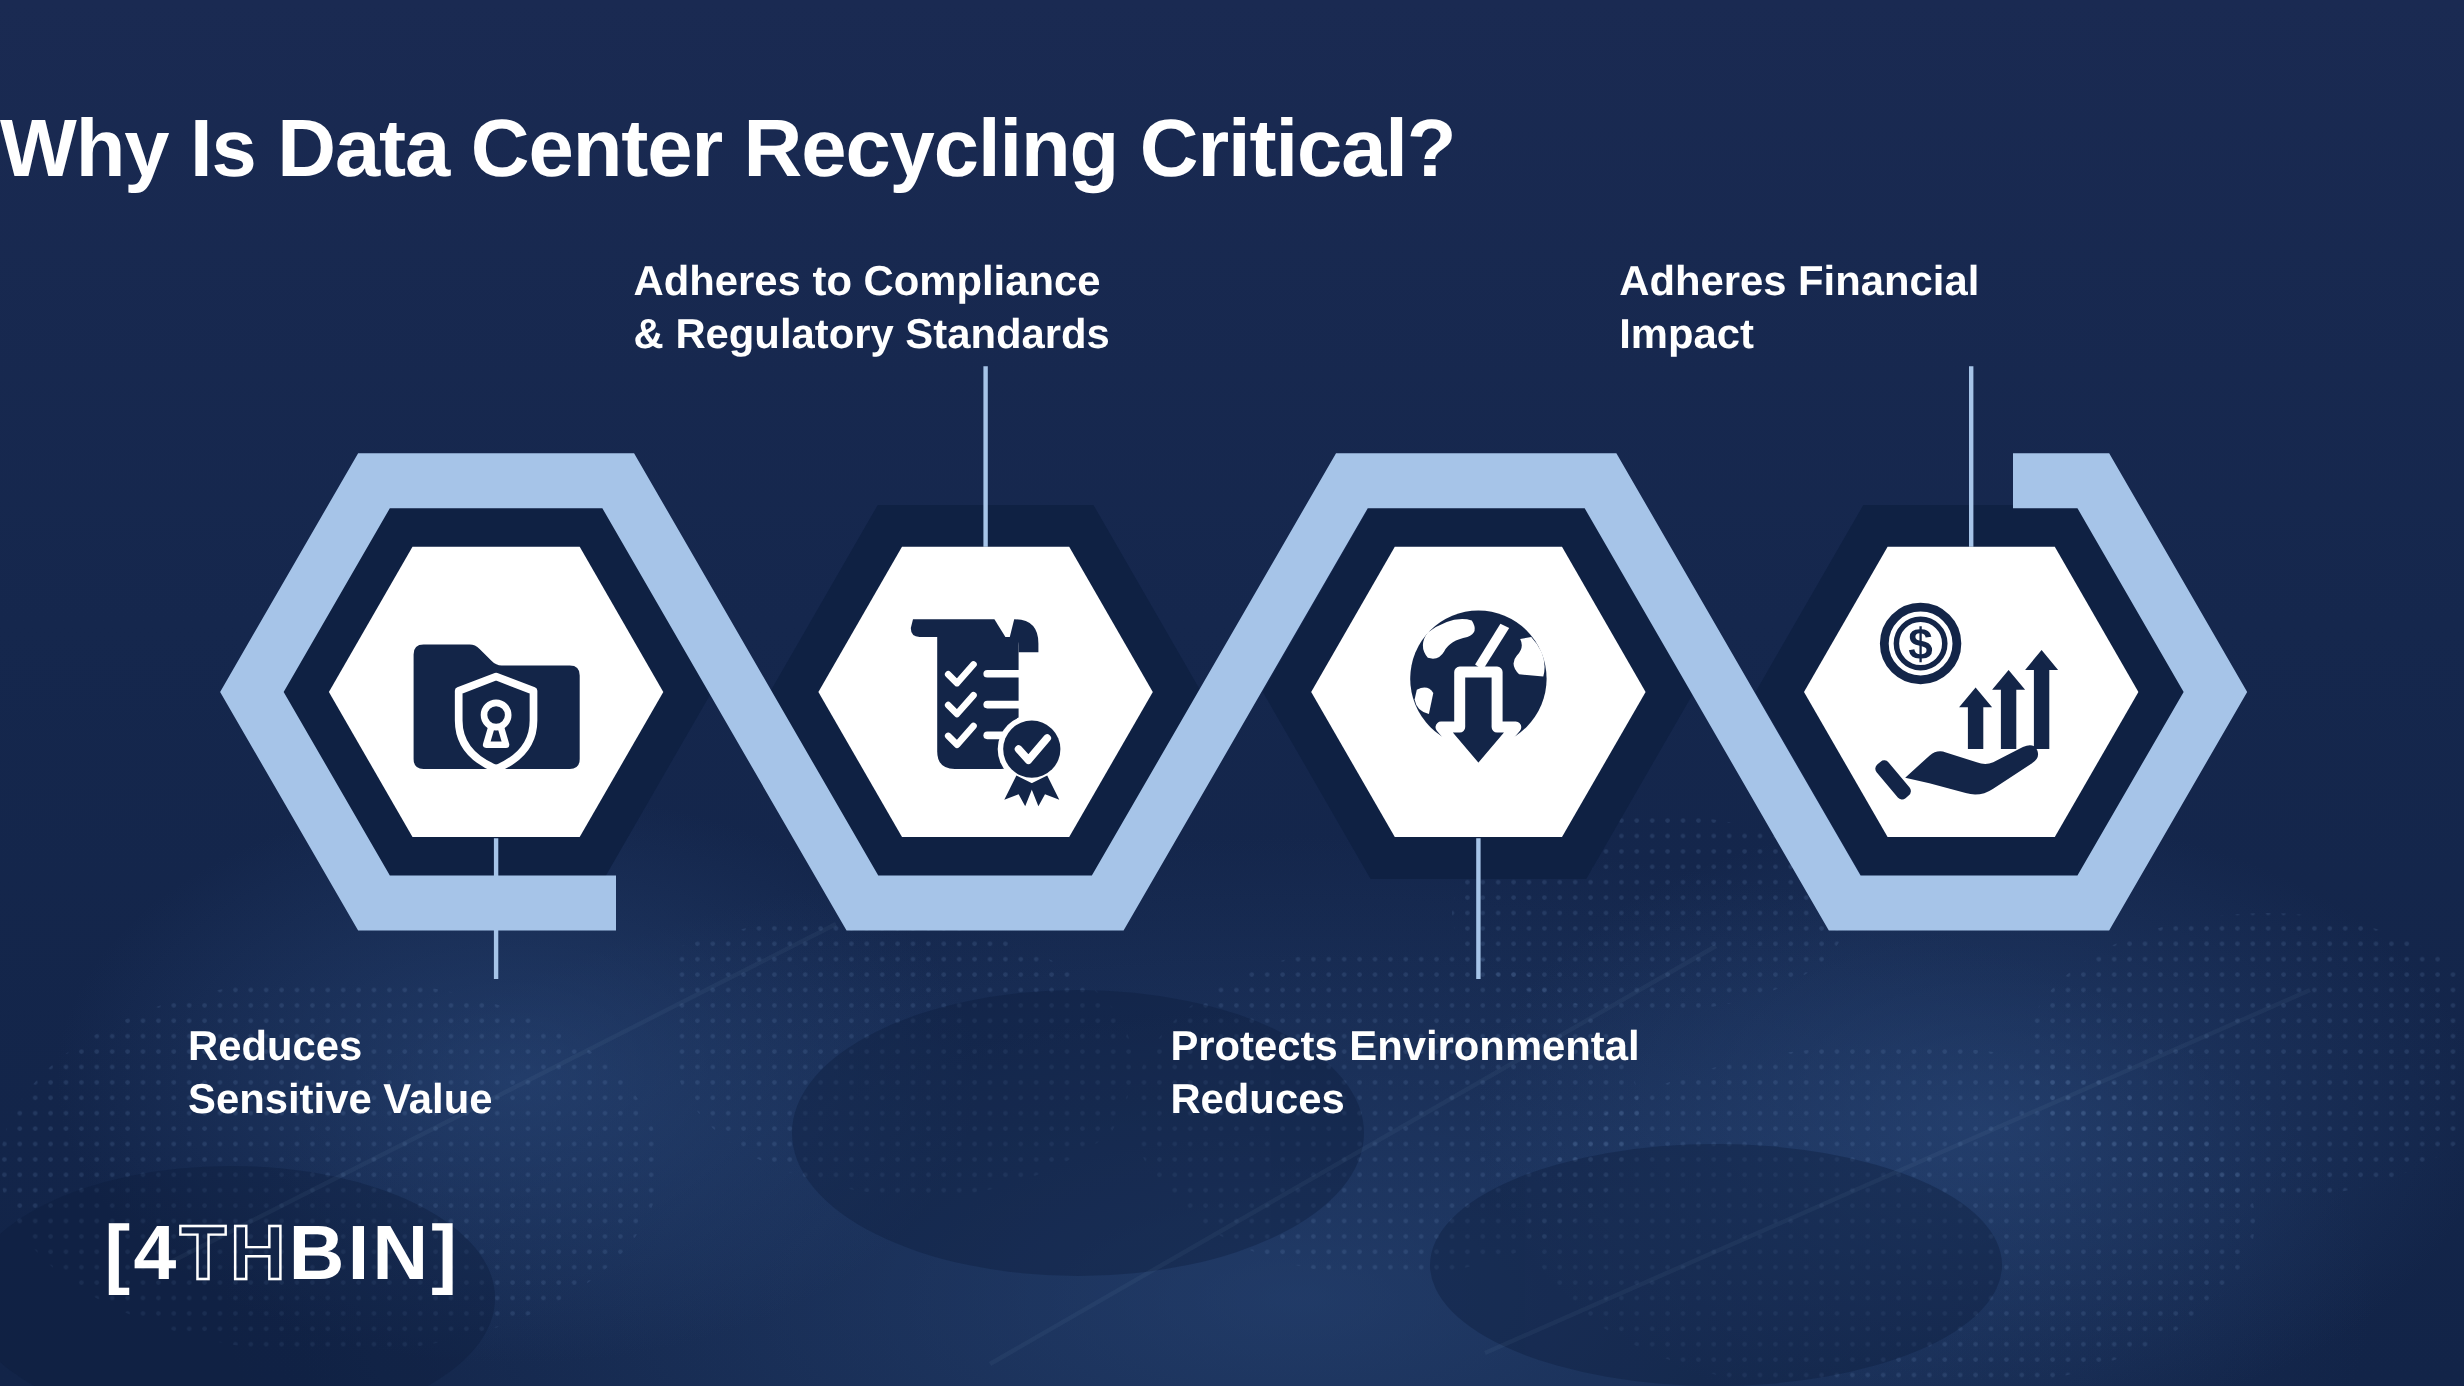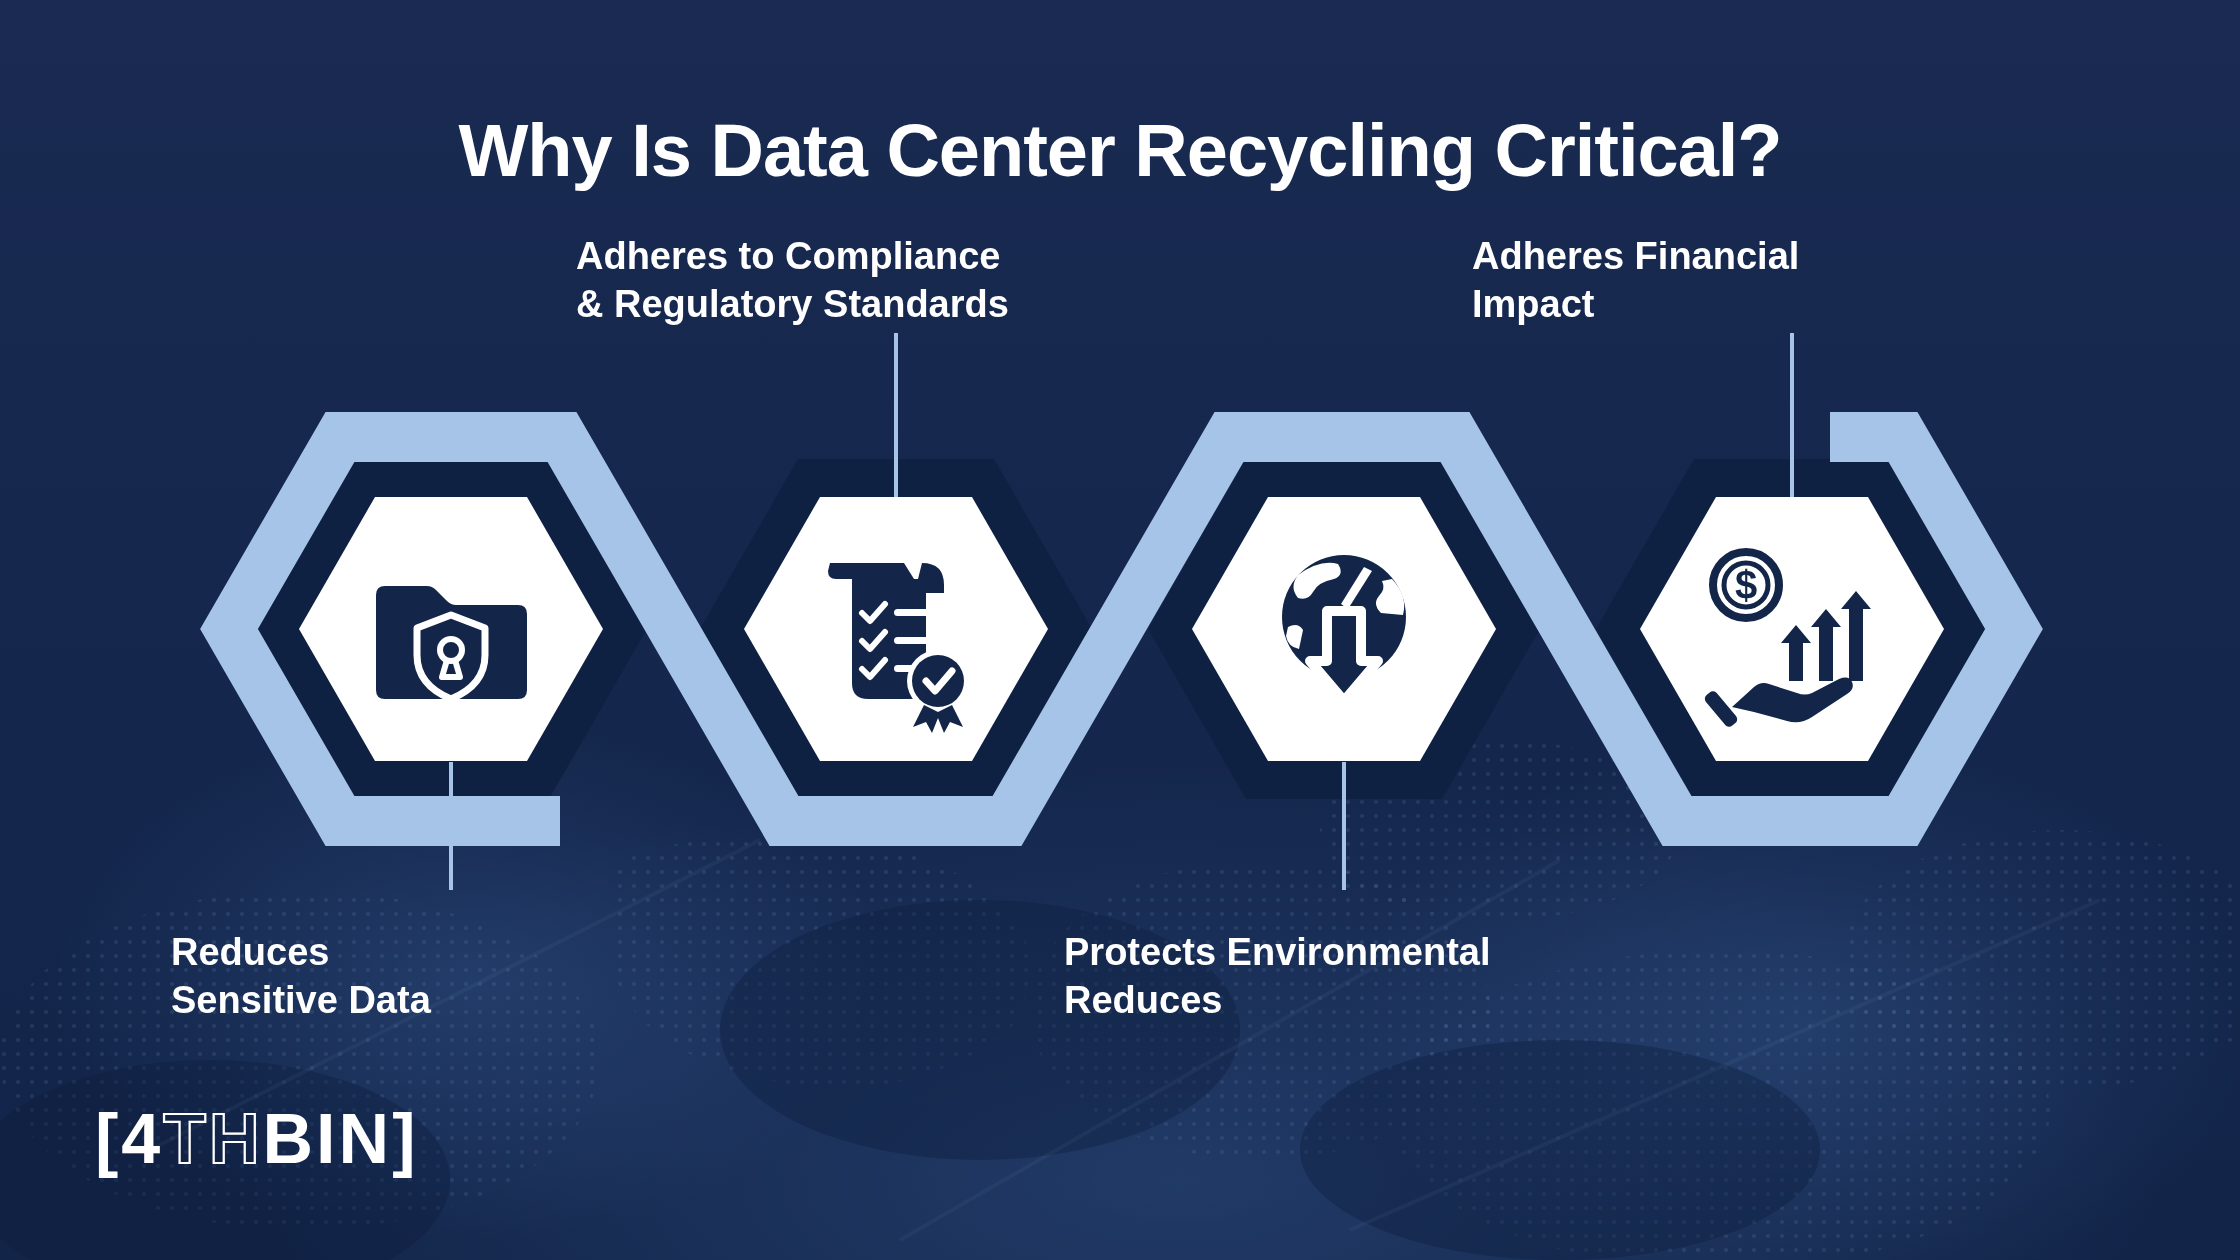--- a/index.html
+++ b/index.html
@@ -4,21 +4,21 @@
 <style>
   :root{
     --bg1:#1a2a52; --bg2:#13254a; --band:#a6c4e8; --navy:#132548;
     --ring:#0f2143; --white:#ffffff;
   }
   html,body{margin:0;padding:0;background:#0d1b38;}
   body{width:2240px;height:1260px;position:relative;overflow:hidden;
        font-family:"Liberation Sans", sans-serif;}
   .stage{position:absolute;inset:0;}
   svg.scene{position:absolute;inset:0;display:block;}
-  .title{position:absolute;left:0;top:108px;width:2240px;text-align:center;
+  .title{position:absolute;left:0;top:92px;width:2240px;text-align:left;
          color:var(--white);font-size:74px;font-weight:700;letter-spacing:-1px;}
   .lbl{position:absolute;color:var(--white);font-weight:700;font-size:38px;
        line-height:48px;text-align:left;}
   .lbl-compliance{left:576px;top:232px;width:640px;}
   .lbl-financial{left:1472px;top:232px;width:640px;}
   .lbl-protects{left:171px;top:928px;width:560px;}
   .lbl-environment{left:1064px;top:928px;width:560px;}
 </style>
 </head>
 <body>
@@ -157,21 +157,21 @@
     <div>&amp; Regulatory Standards</div>
   </div>
 
   <div class="lbl lbl-financial">
     <div>Adheres Financial</div>
     <div>Impact</div>
   </div>
 
   <div class="lbl lbl-protects">
     <div>Reduces</div>
-    <div>Sensitive Data</div>
+    <div>Sensitive Value</div>
   </div>
 
   <div class="lbl lbl-environment">
     <div>Protects Environmental</div>
     <div>Reduces</div>
   </div>
 
 </div>
 
 </body></html>

